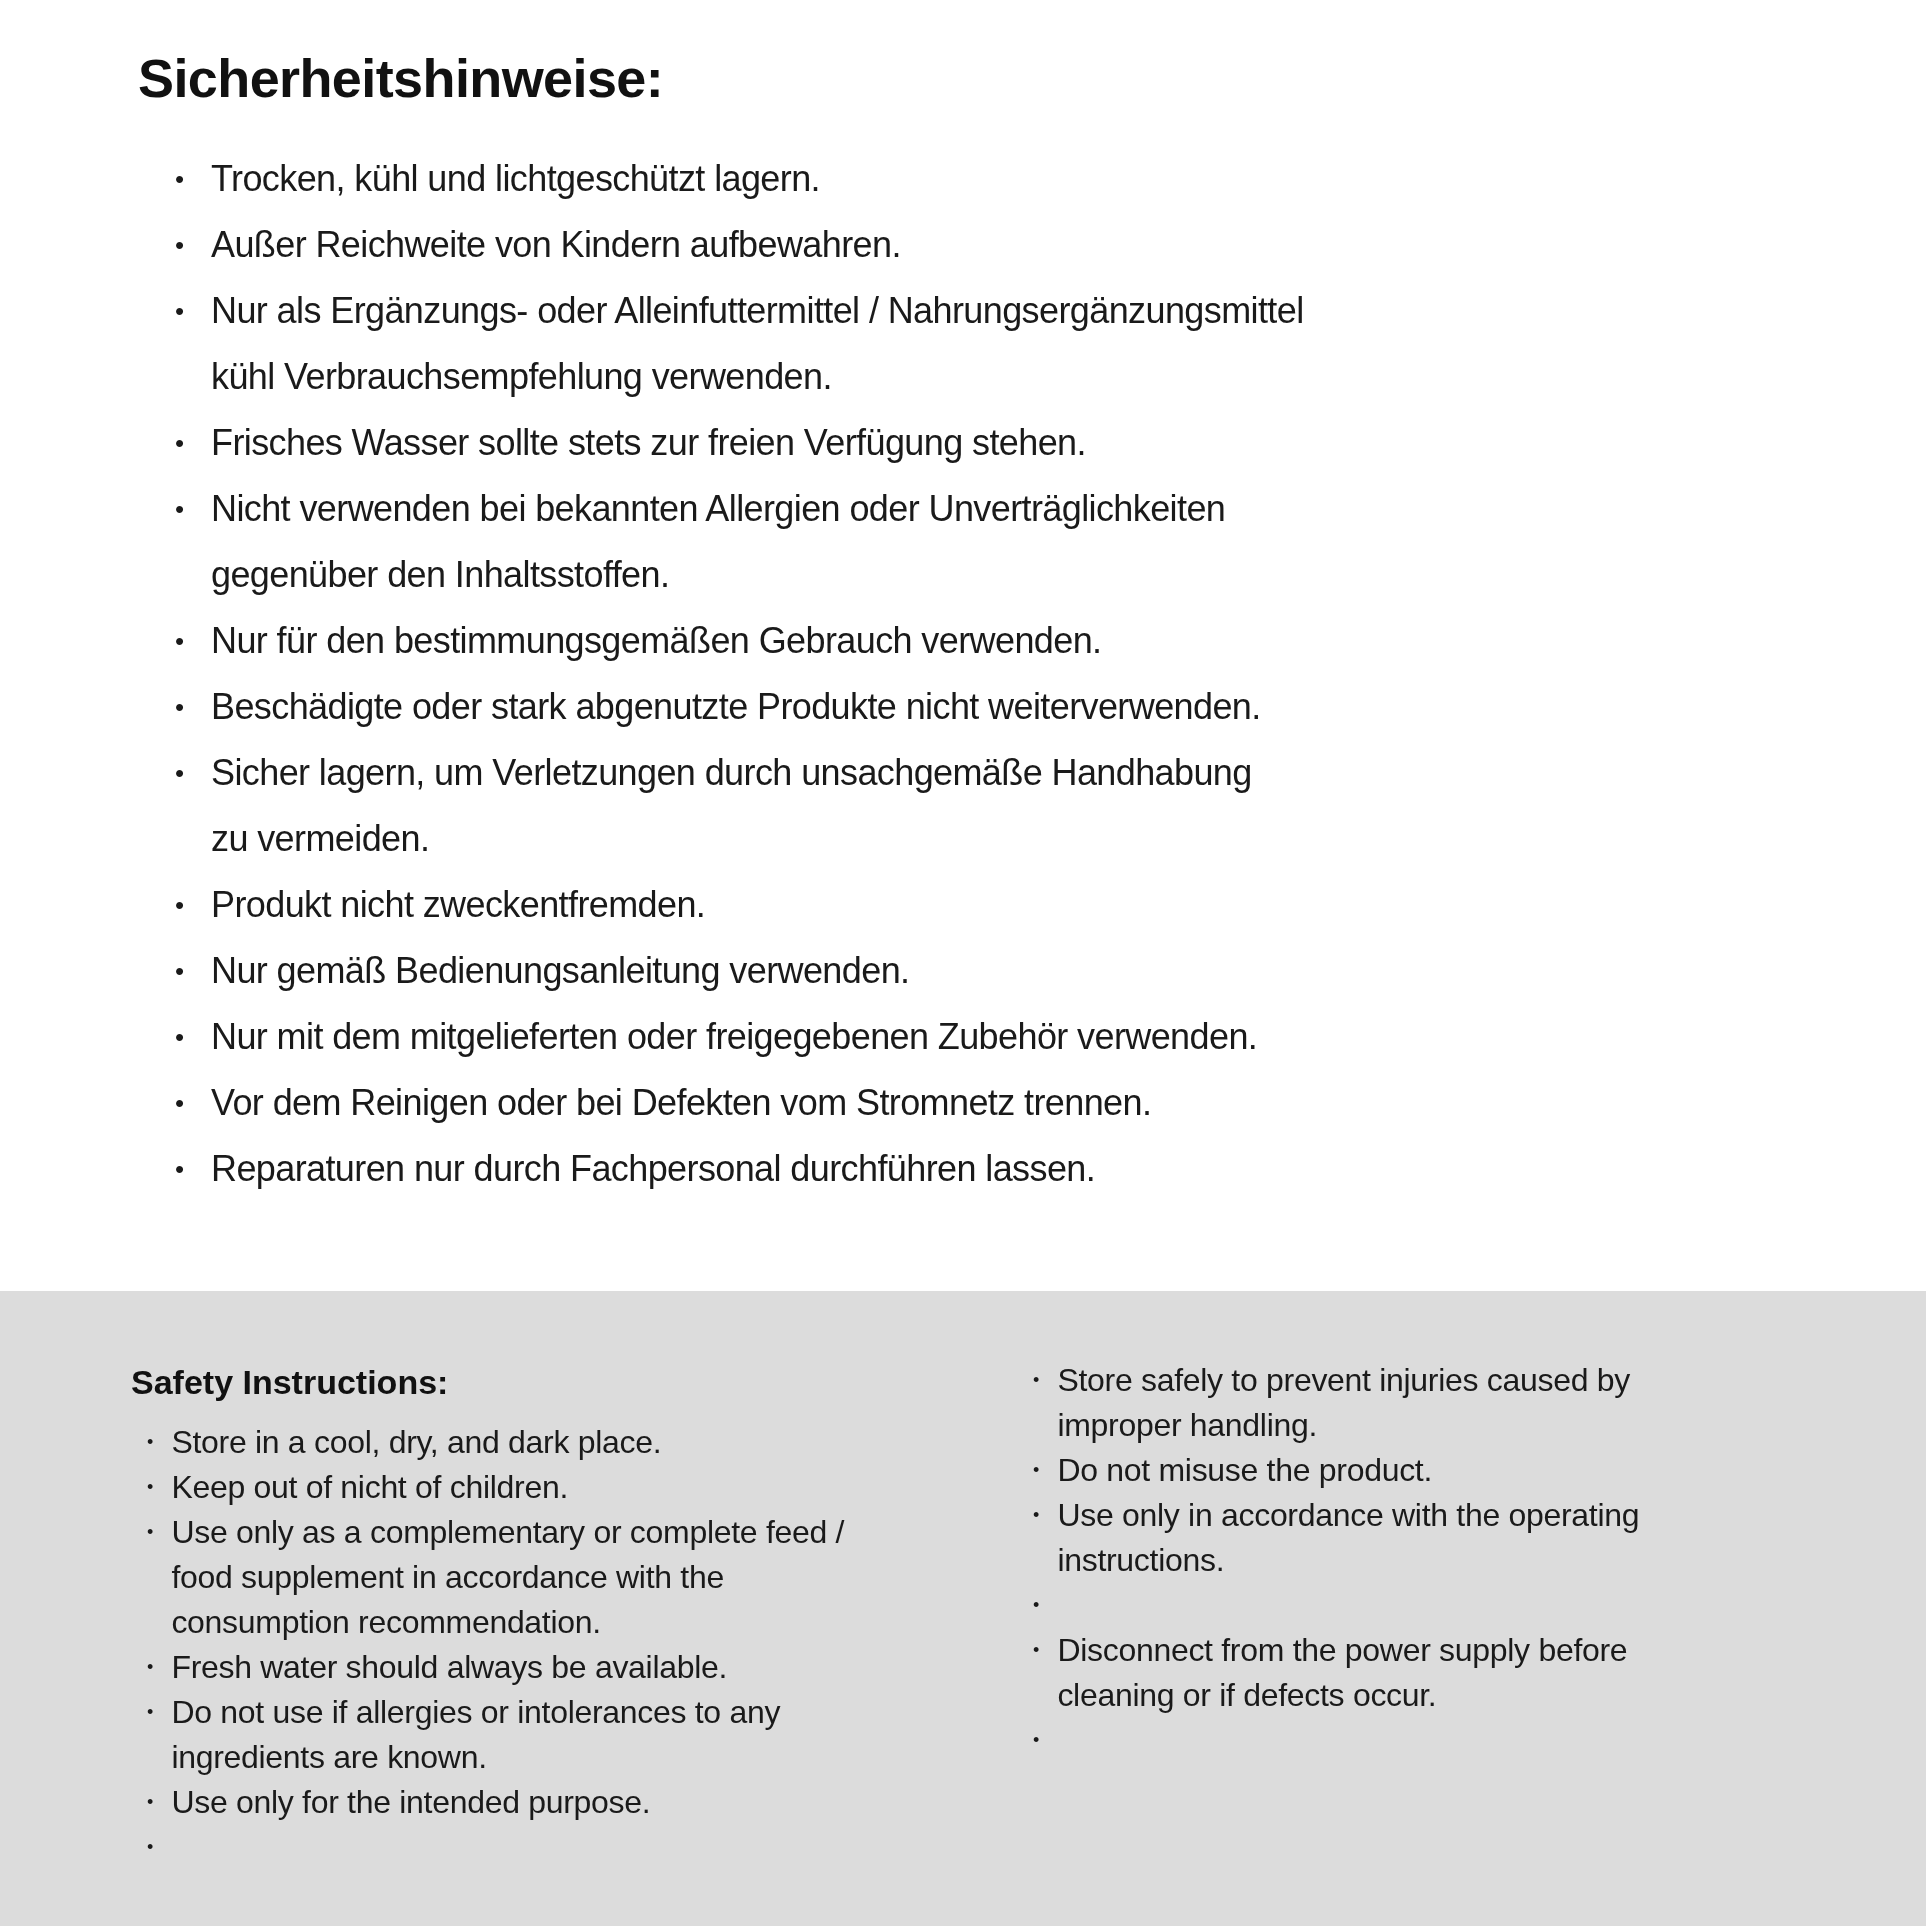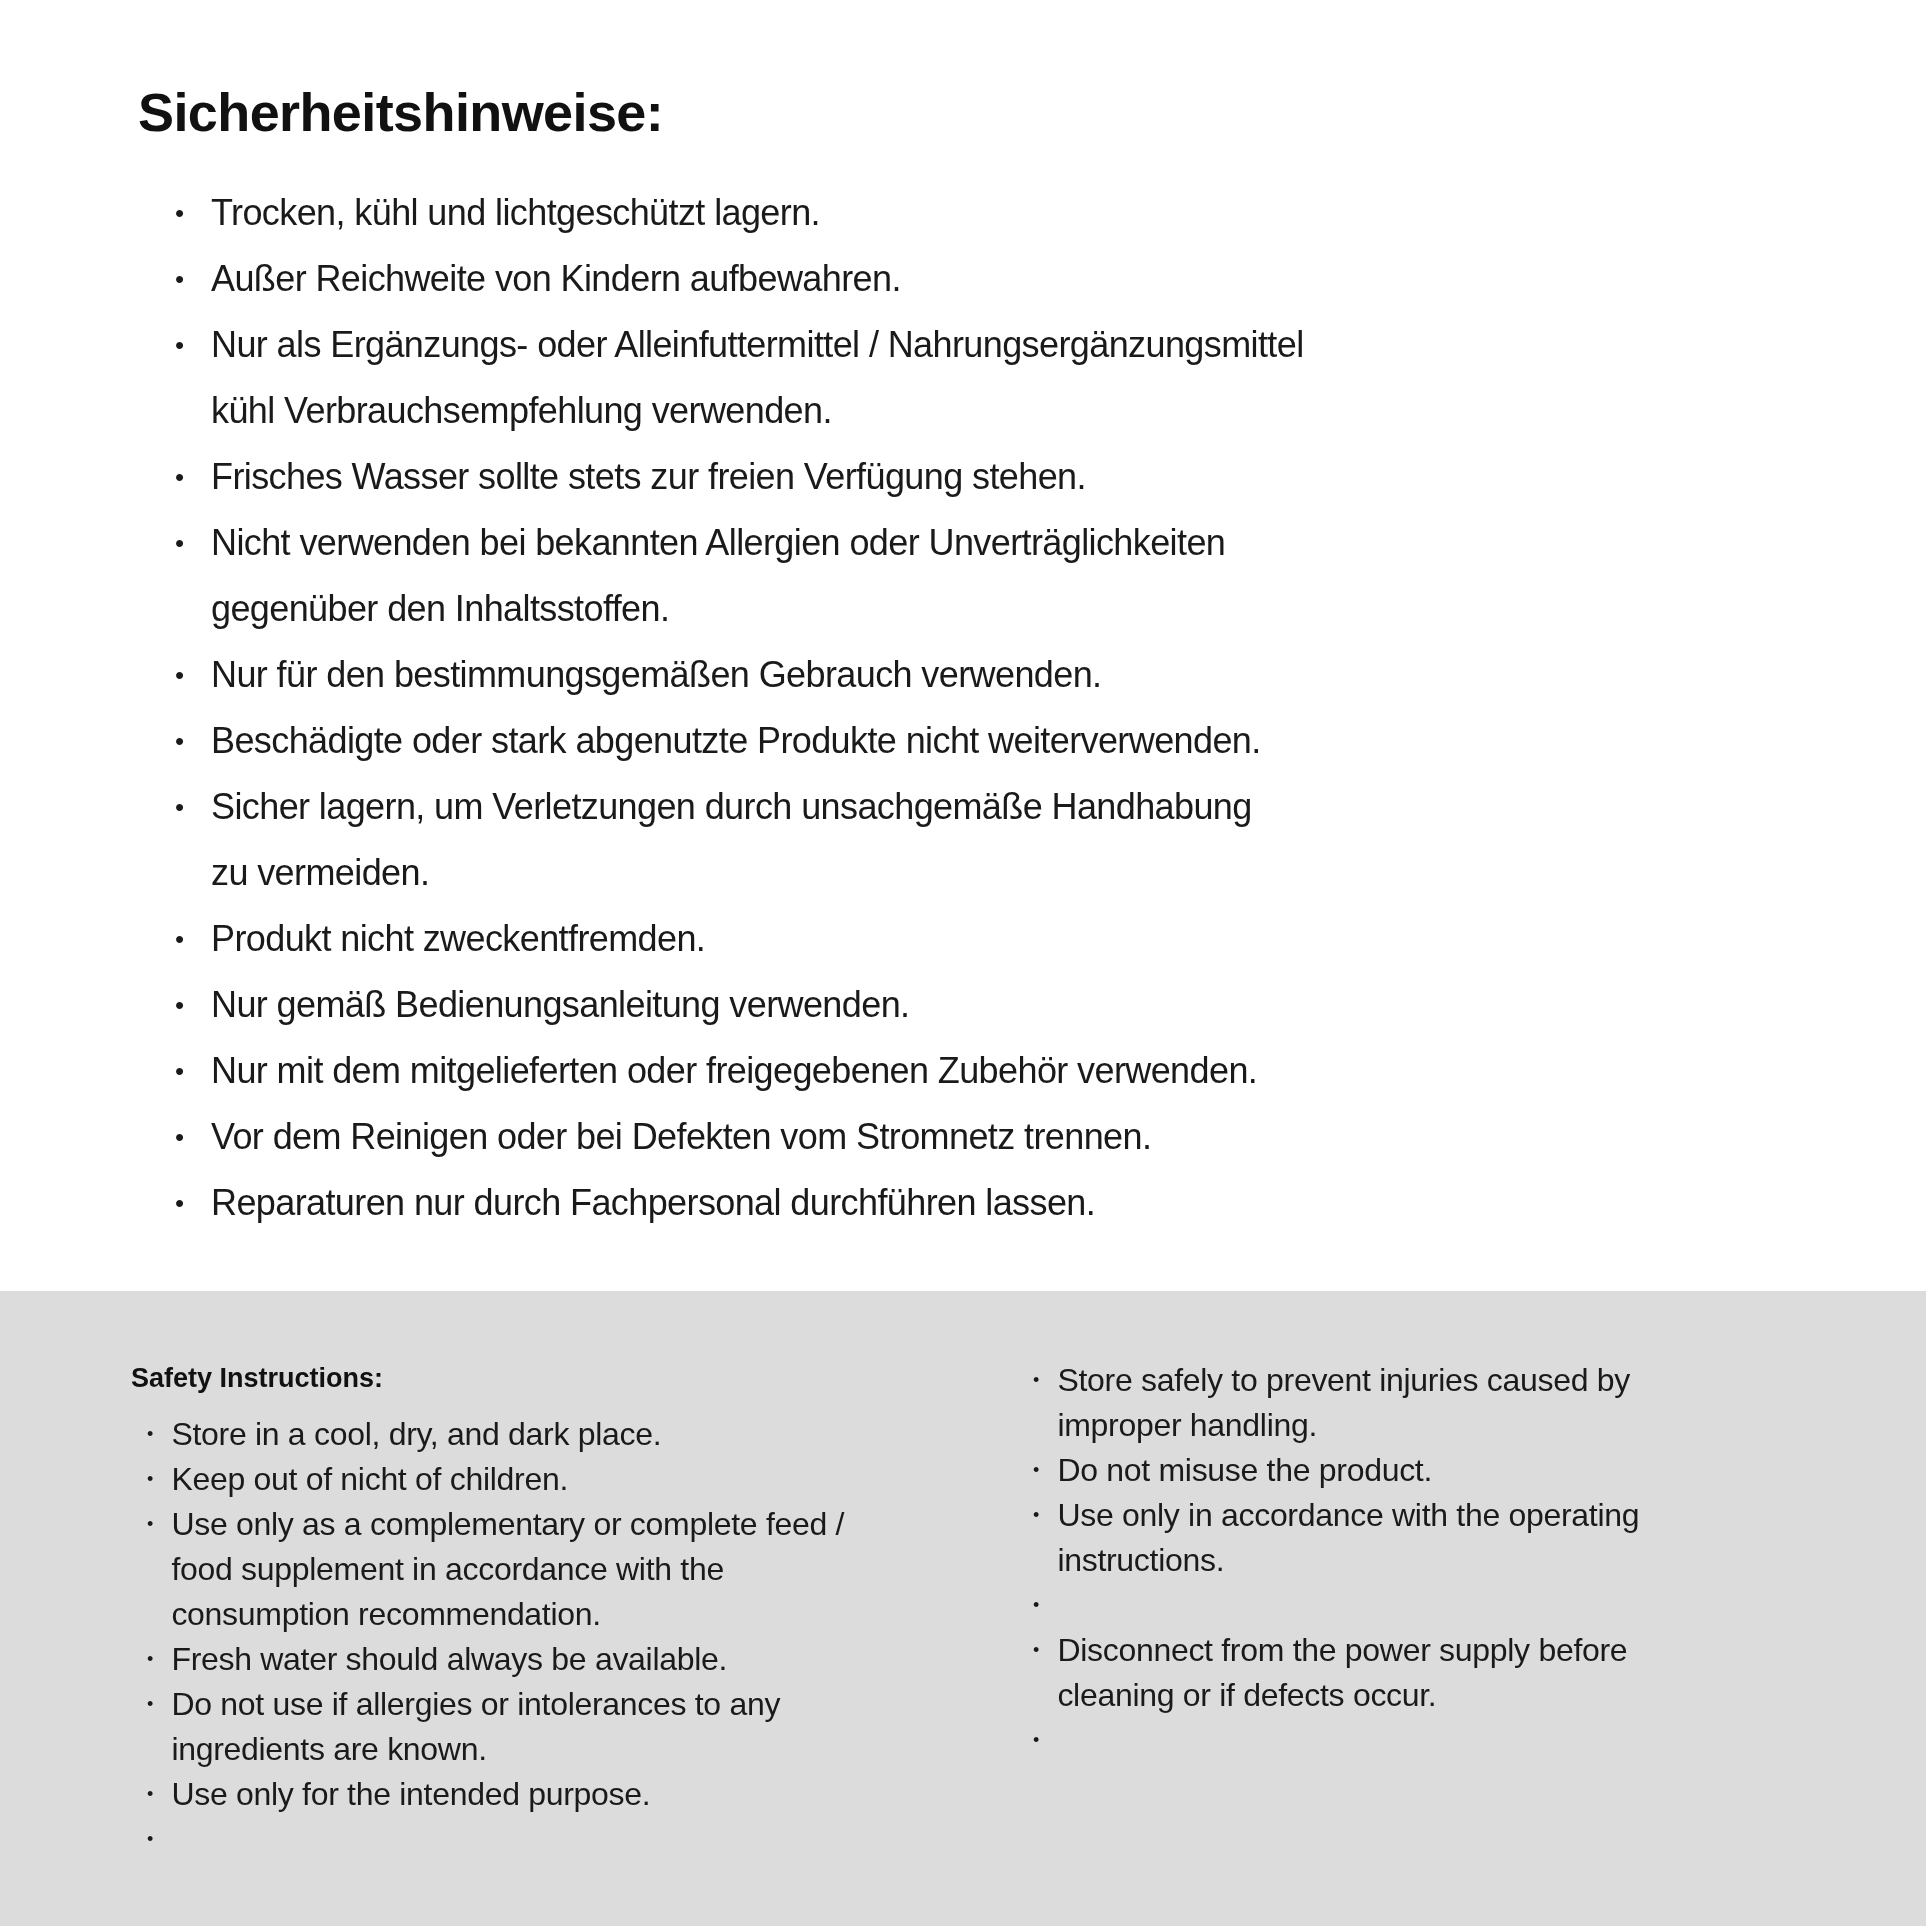--- a/index.html
+++ b/index.html
@@ -7,21 +7,21 @@
     width: 1926px; height: 1926px;
     background: #ffffff;
     font-family: "Liberation Sans", sans-serif;
     color: #1a1a1a;
     position: relative;
     overflow: hidden;
   }
 
   
   .german-section {
-    padding: 81px 39px 0 138px;
+    padding: 47px 39px 0 138px;
   }
   .german-title {
     font-size: 54px;
     font-weight: 700;
     letter-spacing: -0.6px;
     margin: 0 0 37px 0;
     color: #111111;
   }
   ul.bullet-list { list-style: none; margin: 0; padding: 0; }
   .german-section ul.bullet-list { padding-left: 37px; }
@@ -45,21 +45,21 @@
     left: 0; right: 0;
     top: 1291px; bottom: 0;
     background: #dcdcdc;
     box-sizing: border-box;
     padding: 72px 32px 0 131px;
     display: flex;
   }
   .col-left { width: 886px; flex: 0 0 886px; }
   .col-right { flex: 1; margin-top: -5.1px; }
   .english-title {
-    font-size: 27px;
+    font-size: 34px;
     font-weight: 700;
     margin: 0 0 18px 0;
     color: #111111;
   }
   .english-section ul.bullet-list { padding-left: 16px; }
   .english-section .bullet-dot {
     flex: 0 0 24.4px;
     font-size: 18px;
     line-height: 45px;
     color: #1a1a1a;

